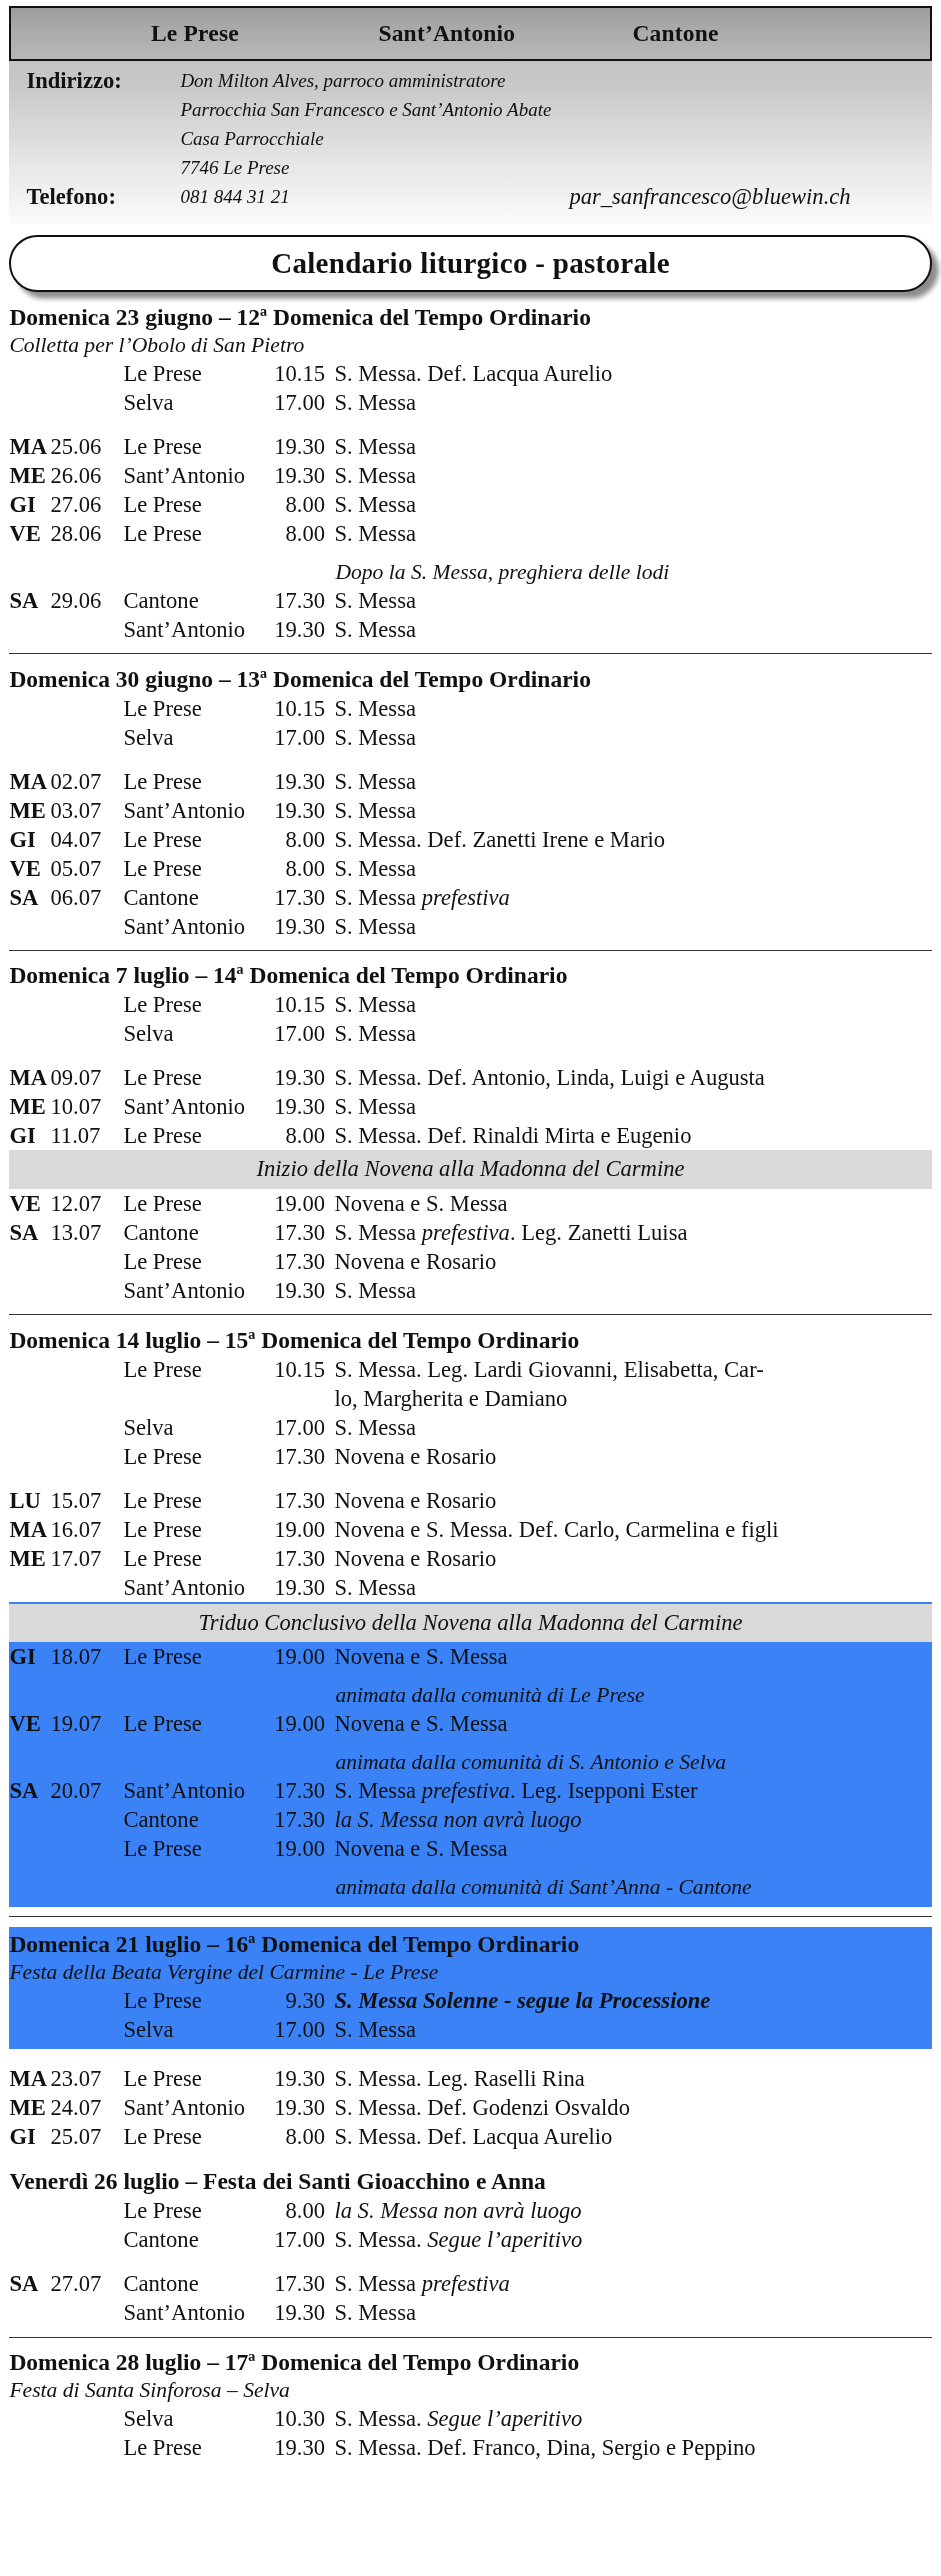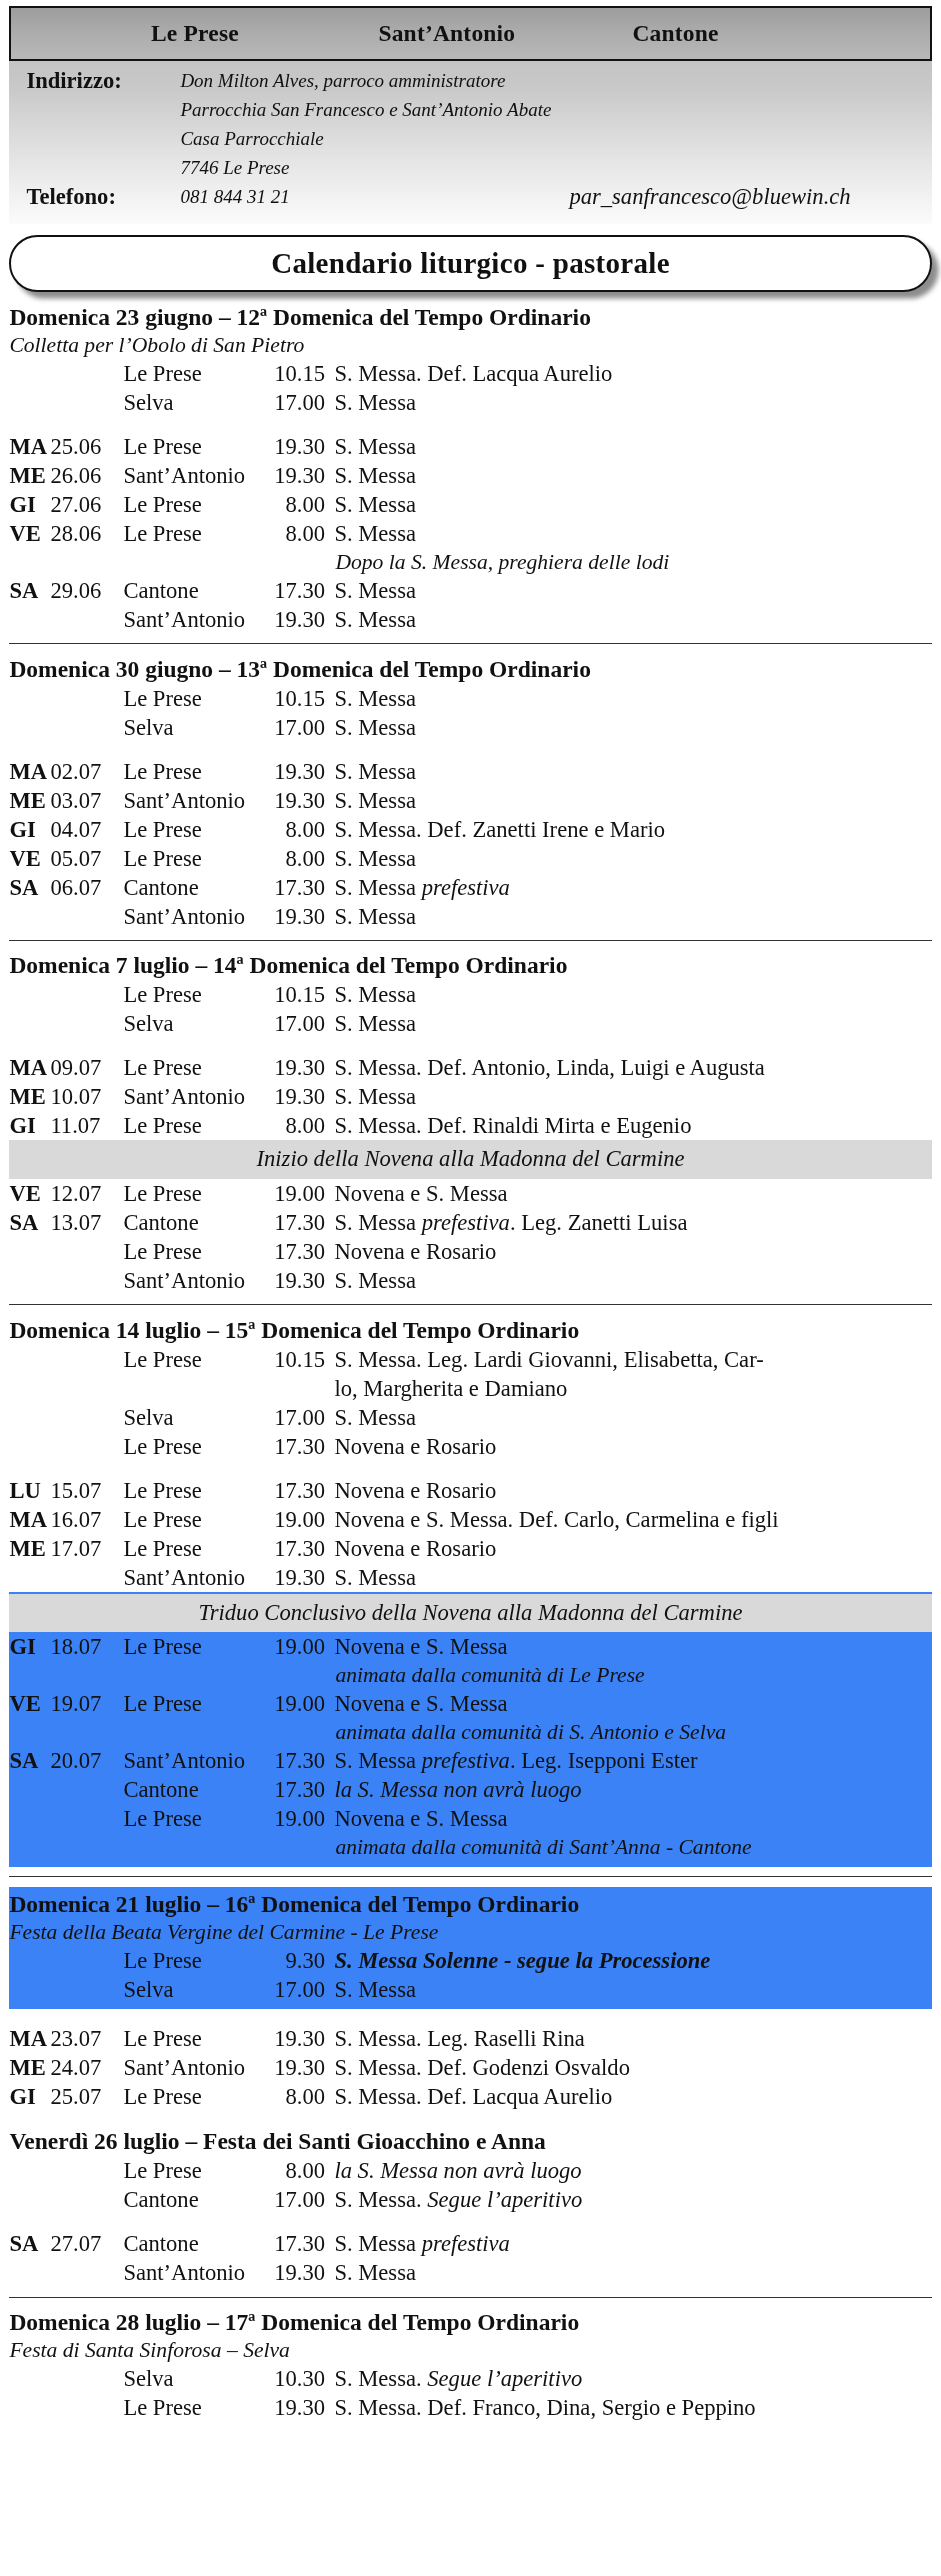--- a/index.html
+++ b/index.html
@@ -126,21 +126,21 @@
   }
   .what{flex:1;white-space:normal;}
   .what .it{font-style:italic;}
   .what .bi{font-style:italic;font-weight:bold;}
   .noteline{
     display:flex;
     font-size:21.6px;
     line-height:28px;
   }
   .noteline .pad{flex:0 0 326px;}
-  .noteline .txt{font-style:italic;}
+  .noteline .txt{font-style:italic;margin-top:10px;}
   .bandline{
     background:#d9d9d9;
     text-align:center;
     font-style:italic;
     font-size:22.6px;
     line-height:32px;
     padding:2.8px 0 3.8px 0;
   }
   .shadeblock{background:#3b82f6;padding:1.9px 0 5.6px 0;}
 </style>

